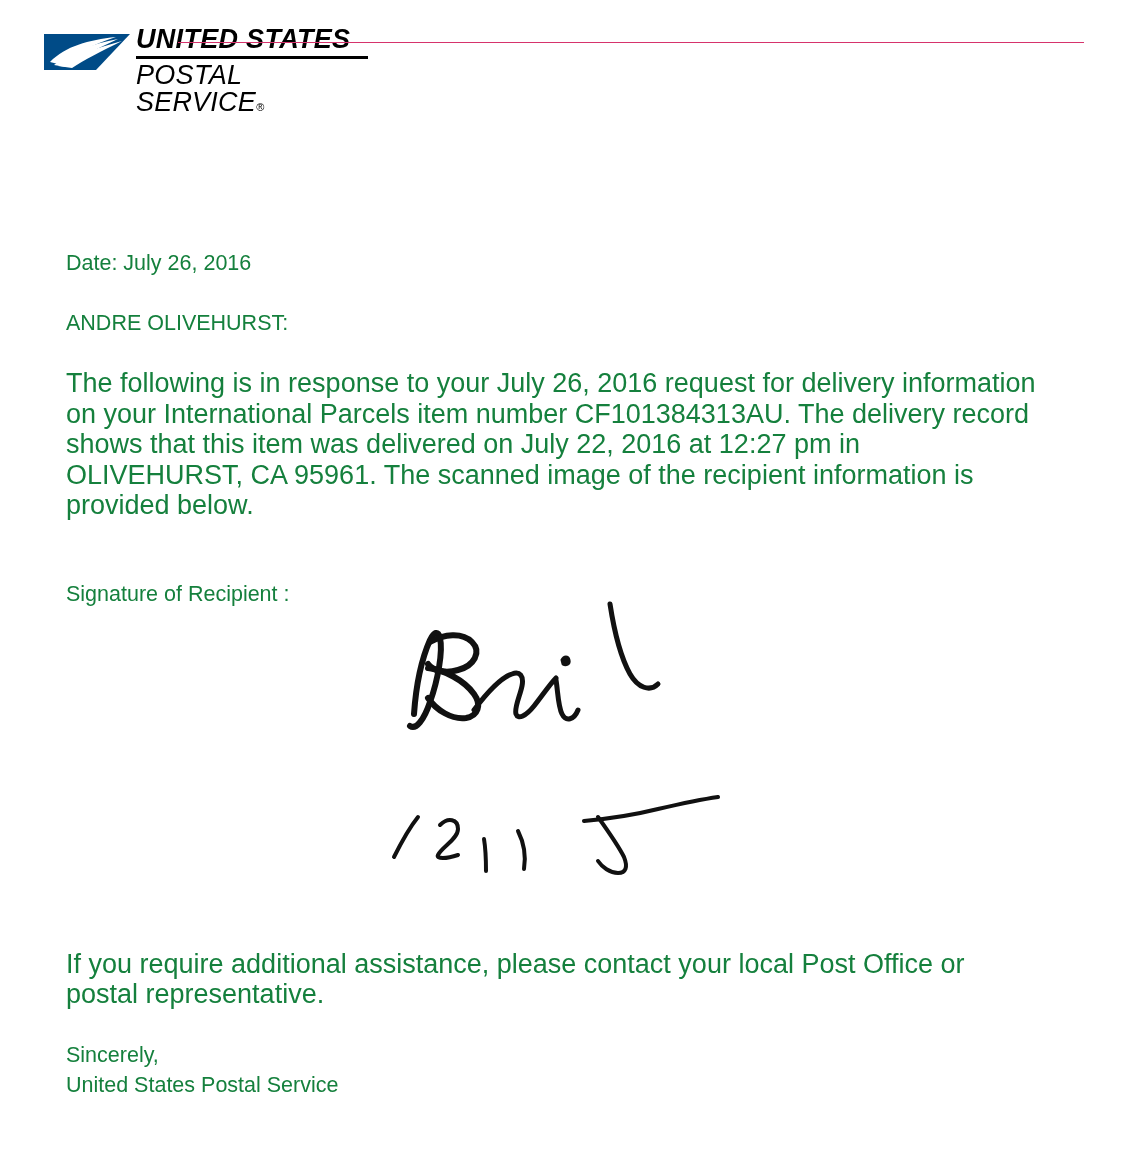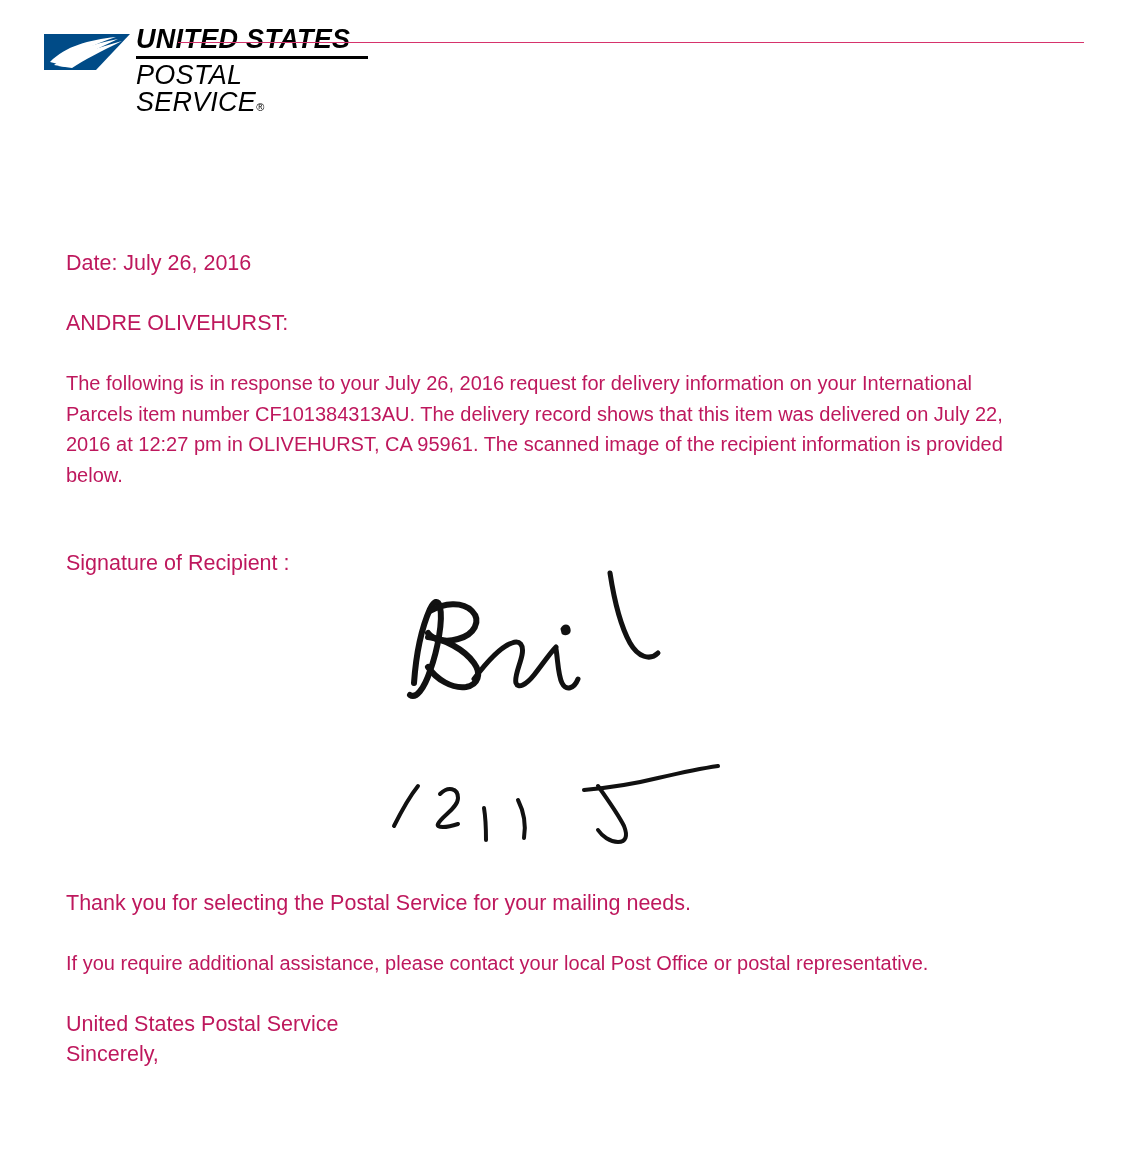--- a/index.html
+++ b/index.html
@@ -87,28 +87,28 @@
   
   .letter {
     position: absolute;
     left: 66px;
     top: 248px;
     width: 990px;
   }
   .para {
     font-size: 21.5px;
     line-height: 30px;
-    color: #be185d;
+    color: #15803d;
     margin: 0;
   }
   .gap-sm { height: 30px; }
   .gap-md { height: 30px; }
 
   .body-para {
-    font-size: 20px;
+    font-size: 27px;
     line-height: 30.5px;
     width: 975px;
   }
 
   .sig-label, .addr-label {
     font-size: 21.5px;
     line-height: 30px;
     margin-top: 28px;
   }
 
@@ -190,24 +190,23 @@
         <path d="M28 62 C 36 46, 44 32, 52 22"></path>
         <path d="M74 30 C 82 22, 92 24, 92 34 C 92 44, 76 52, 72 60 C 70 64, 80 64, 92 60"></path>
         <path d="M118 44 C 120 56, 120 68, 120 76"></path>
         <path d="M152 36 C 158 48, 160 62, 158 74"></path>
         <path d="M218 26 C 240 24, 268 20, 292 14 C 318 8, 338 4, 352 2"></path>
         <path d="M232 22 C 242 36, 252 50, 258 62 C 262 72, 260 78, 252 78 C 244 78, 236 72, 232 66"></path>
       </g>
     </svg>
   </div>
 
-  <p class="para">Thank you for selecting the Postal Service for your mailing needs.</p>
 
   <div class="gap-sm"></div>
 
   <p class="para body-para">If you require additional assistance, please contact your local Post Office or postal representative.</p>
 
   <div class="gap-sm"></div>
 
+  <p class="para closing-line">Sincerely,</p>
   <p class="para closing-line">United States Postal Service</p>
-  <p class="para closing-line">Sincerely,</p>
 
 </div>
 
 </body></html>

